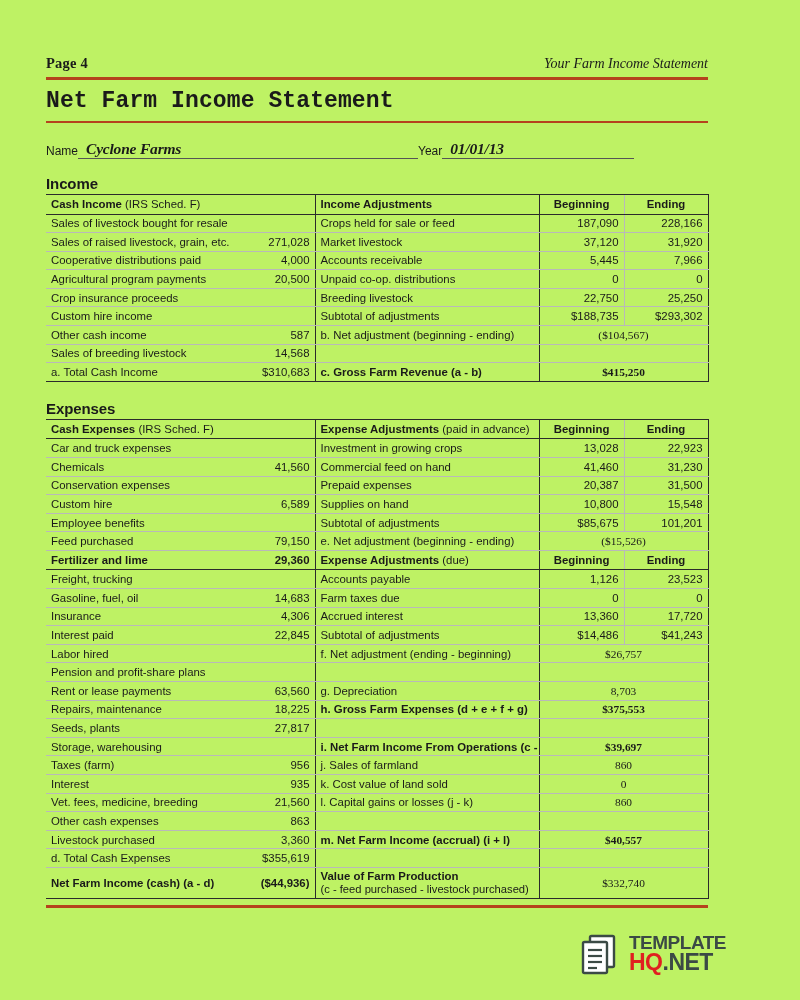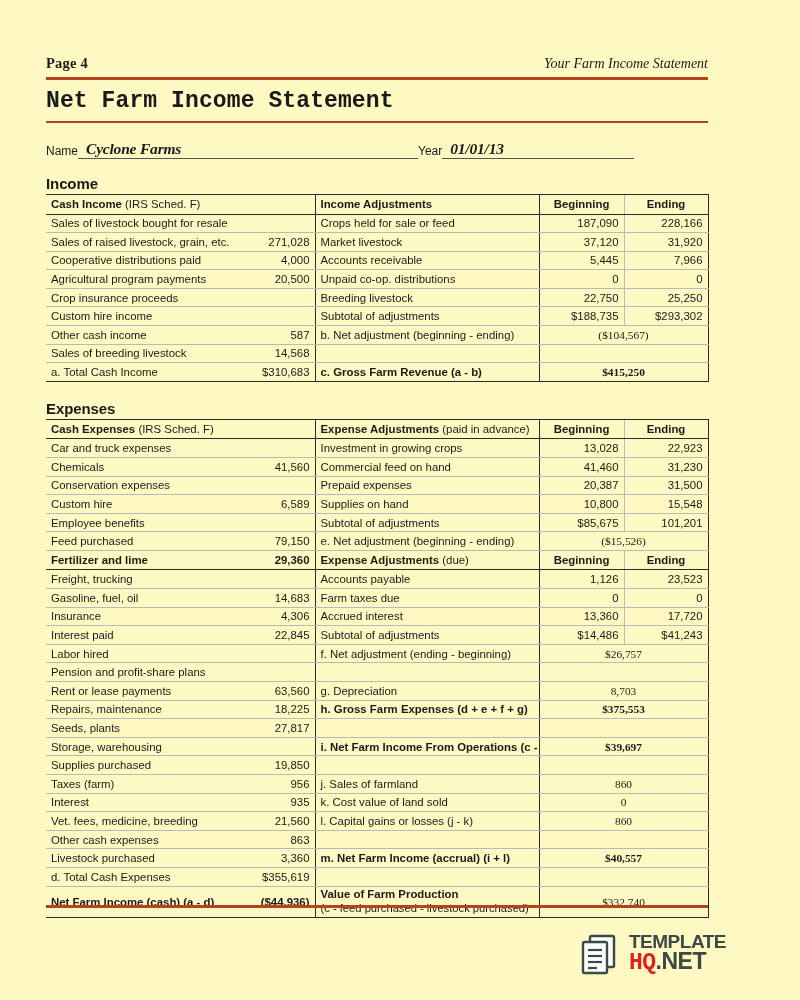--- a/index.html
+++ b/index.html
@@ -13,21 +13,21 @@
     font-family: "Liberation Sans", sans-serif;
     color: #1a1a1a;
     position: relative;
     overflow: hidden;
   }
   .page {
     position: absolute;
     left: 0; top: 0;
     width: 800px;
     height: 1000px;
-    background: #fef9c3;
+    background: #bef264;
   }
   .content {
     position: absolute;
     left: 46px;
     top: 0;
     width: 662px;
   }
 
   
   .pagehead {
@@ -189,21 +189,21 @@
   }
   .logo .doc-icon { width: 44px; height: 44px; }
   .logo .wordmark {
     font-family: "Liberation Sans", sans-serif;
     font-weight: bold;
     line-height: 0.94;
     letter-spacing: -0.5px;
   }
   .logo .line1 { font-size: 19px; color: #3b4a45; }
   .logo .line2 { font-size: 23px; }
-  .logo .hq  { color: #e02020; font-family: Liberation Mono, monospace; }
+  .logo .hq  { color: #e02020; }
   .logo .net { color: #3b4a45; }
 </style>
 </head>
 <body>
 
 <div class="page">
   <div class="content">
 
     <div class="pagehead">
       <div class="page-num">Page 4</div>
@@ -433,26 +433,20 @@
           <td class="label">Seeds, plants</td>
           <td class="amt">27,817</td>
           <td class="adjlabel"></td>
           <td class="span2 rightcap" colspan="2"></td>
         </tr>
         <tr>
           <td class="label">Storage, warehousing</td>
           <td class="amt"></td>
           <td class="adjlabel b rightcap">i. Net Farm Income From Operations (c - h)</td>
           <td class="span2 b rightcap" colspan="2">$39,697</td>
-        </tr>
-        <tr>
-          <td class="label">Supplies purchased</td>
-          <td class="amt">19,850</td>
-          <td class="adjlabel"></td>
-          <td class="span2 rightcap" colspan="2"></td>
         </tr>
         <tr>
           <td class="label">Taxes (farm)</td>
           <td class="amt">956</td>
           <td class="adjlabel">j. Sales of farmland</td>
           <td class="span2 rightcap" colspan="2">860</td>
         </tr>
         <tr>
           <td class="label">Interest</td>
           <td class="amt">935</td>

